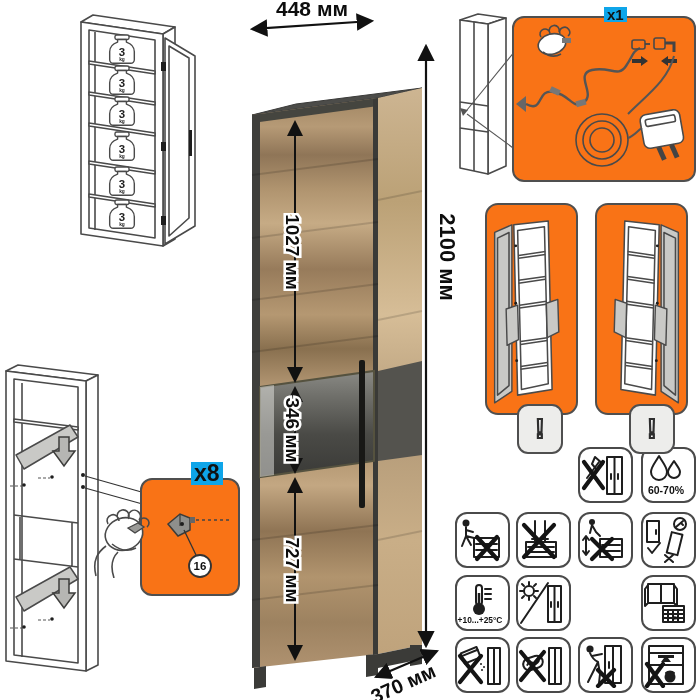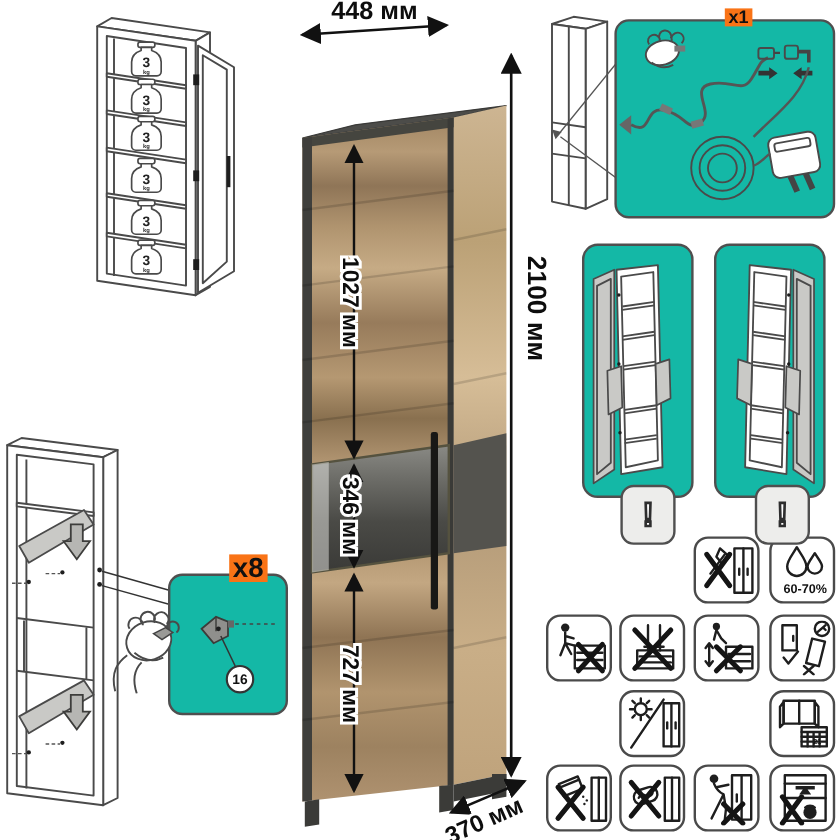--- a/index.html
+++ b/index.html
@@ -10,27 +10,27 @@
   
   .s {stroke:#4a4a4a;stroke-width:1.6;fill:#fff;stroke-linejoin:round;}
   .sn{stroke:#4a4a4a;stroke-width:1.6;fill:none;stroke-linejoin:round;}
   .g {fill:#c9c9c6;stroke:#4a4a4a;stroke-width:1.5;stroke-linejoin:round;}
   .k {stroke:#1e1e1e;stroke-width:2;fill:none;stroke-linecap:round;stroke-linejoin:round;}
   .x {stroke:#141414;stroke-width:4.2;fill:none;stroke-linecap:round;}
   .f {fill:#1e1e1e;}
   .dim{font-weight:bold;fill:#0d0d0d;stroke:#fff;stroke-width:5px;paint-order:stroke;
        text-anchor:middle;}
   .tl {font-weight:bold;fill:#111;text-anchor:middle;}
-  .panel{position:absolute;background:#14b8a6;border:2px solid #4f4f4f;border-radius:13px;box-sizing:border-box;}
-  .qty{position:absolute;font-weight:bold;color:#111;background:#f97316;padding:0 3px;z-index:4;line-height:1;}
+  .panel{position:absolute;background:#f97316;border:2px solid #4f4f4f;border-radius:13px;box-sizing:border-box;}
+  .qty{position:absolute;font-weight:bold;color:#111;background:#0ea5e9;padding:0 3px;z-index:4;line-height:1;}
   .badge{position:absolute;width:42px;height:46px;background:#ededeb;border:2.5px solid #4f4f4f;
          border-radius:11px;display:flex;align-items:center;justify-content:center;z-index:3;
          font-weight:bold;font-size:28px;color:#fdfdfd;-webkit-text-stroke:2.2px #2e2e2e;}
   .t{position:absolute;width:55px;height:56px;border:2.2px solid #4a4a4a;border-radius:12px;
-     background:#fff;box-sizing:border-box;display:flex;align-items:center;justify-content:flex-end;}
+     background:#fff;box-sizing:border-box;display:flex;align-items:center;justify-content:flex-start;}
   .wnum{font-weight:bold;font-size:13px;fill:#222;text-anchor:middle;}
   .wunit{font-weight:bold;font-size:5.5px;fill:#222;text-anchor:middle;}
 </style>
 </head>
 <body>
 
 <div id="canvas">
 
   <svg class="abs" style="left:55px;top:4px" width="150" height="245" viewBox="0 0 150 245">
     <polygon class="s" points="26,18 38,11 120,23 108,30"></polygon>
@@ -380,20 +380,29 @@
         <path class="k" stroke-width="3" d="M5,31 l4,5 8,-10"></path>
         <g transform="rotate(14 31 27)">
             <rect class="k" x="26" y="16" width="11" height="21"></rect>
           </g>
         <path class="k" stroke-width="3" d="M22,38 l8,7 M30,38 l-8,7"></path>
         <circle class="k" cx="37" cy="7" r="6"></circle>
           <path class="k" stroke-width="2" d="M33,10 l7,-6 M38,6 l2,2"></path>
       </svg>
     </div>
 
+    <div class="t" style="left:3px;top:130px">
+      <svg width="46" height="46" viewBox="0 0 46 46">
+        <rect class="k" x="19" y="5" width="6" height="20" rx="3"></rect>
+          <circle class="f" cx="22" cy="29" r="6"></circle>
+        <line x1="22" y1="13" x2="22" y2="27" stroke="#1e1e1e" stroke-width="2.5"></line>
+        <path class="k" stroke-width="1.8" d="M28,9 h6 M28,14 h6 M28,19 h6"></path>
+        <text class="tl" x="23" y="43" font-size="8.4">+10...+25°C</text>
+      </svg>
+    </div>
 
     <div class="t" style="left:64px;top:130px">
       <svg width="46" height="46" viewBox="0 0 46 46">
         <circle class="k" cx="11" cy="11" r="5"></circle>
         <path class="k" stroke-width="1.8" d="M11,2 v3 M11,17 v3 M2,11 h3 M17,11 h3 M4,4 l2,2 M16,16 l2,2 M18,4 l-2,2 M4,18 l2,-2"></path>
         <line class="k" stroke-width="2.6" x1="3" y1="43" x2="30" y2="3"></line>
         <rect class="k" x="30" y="6" width="13" height="36"></rect>
           <line class="k" x1="36.5" y1="6" x2="36.5" y2="42"></line>
         <line class="k" x1="33" y1="22" x2="33" y2="27"></line>
           <line class="k" x1="40" y1="22" x2="40" y2="27"></line>

